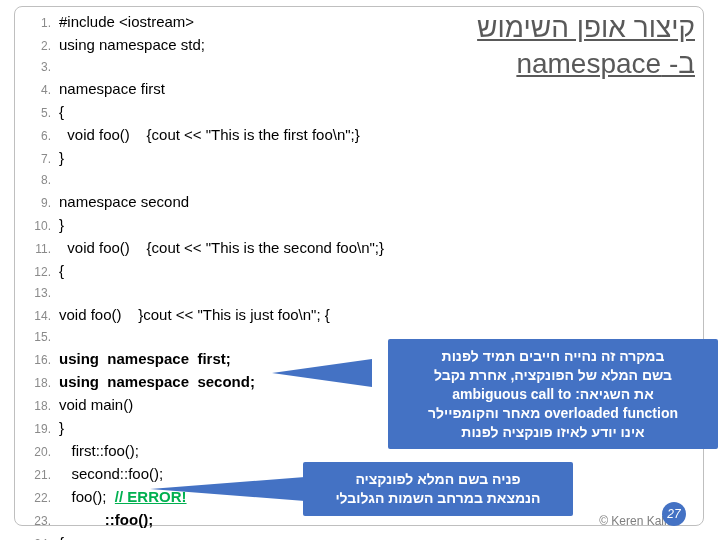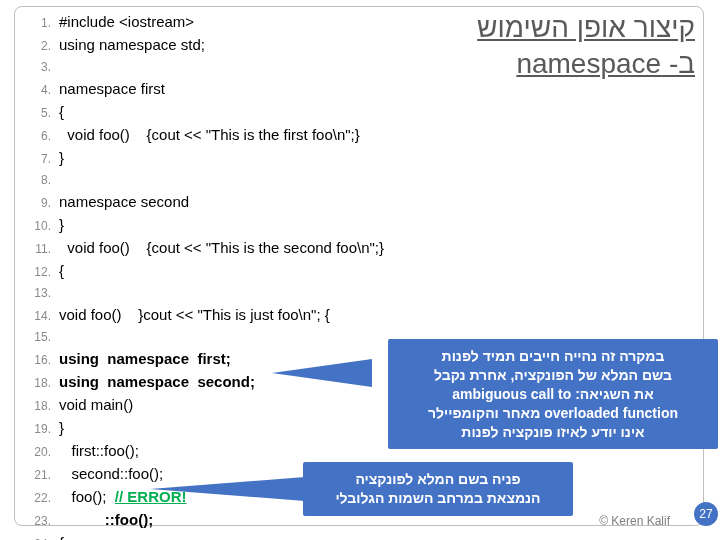--- a/index.html
+++ b/index.html
@@ -91,31 +91,32 @@
     position: absolute;
     width: 0; height: 0;
     border-top: 12px solid transparent;
     border-bottom: 12px solid transparent;
     border-right: 155px solid #4472c4;
     top: 477px;
     left: 150px;
   }
   .pagenum {
     position: absolute;
-    right: 2px;
+    right: 34px;
     bottom: 14px;
     width: 24px;
     height: 24px;
     border-radius: 50%;
     background: #4472c4;
     color: #fff;
     font-size: 12px;
     display: flex;
     align-items: center;
     justify-content: center;
+    font-style: italic;
   }
   .copyright {
     position: absolute;
     right: 50px;
     bottom: 12px;
     font-size: 12px;
     color: #7f7f7f;
   }
 </style>
 </head>

